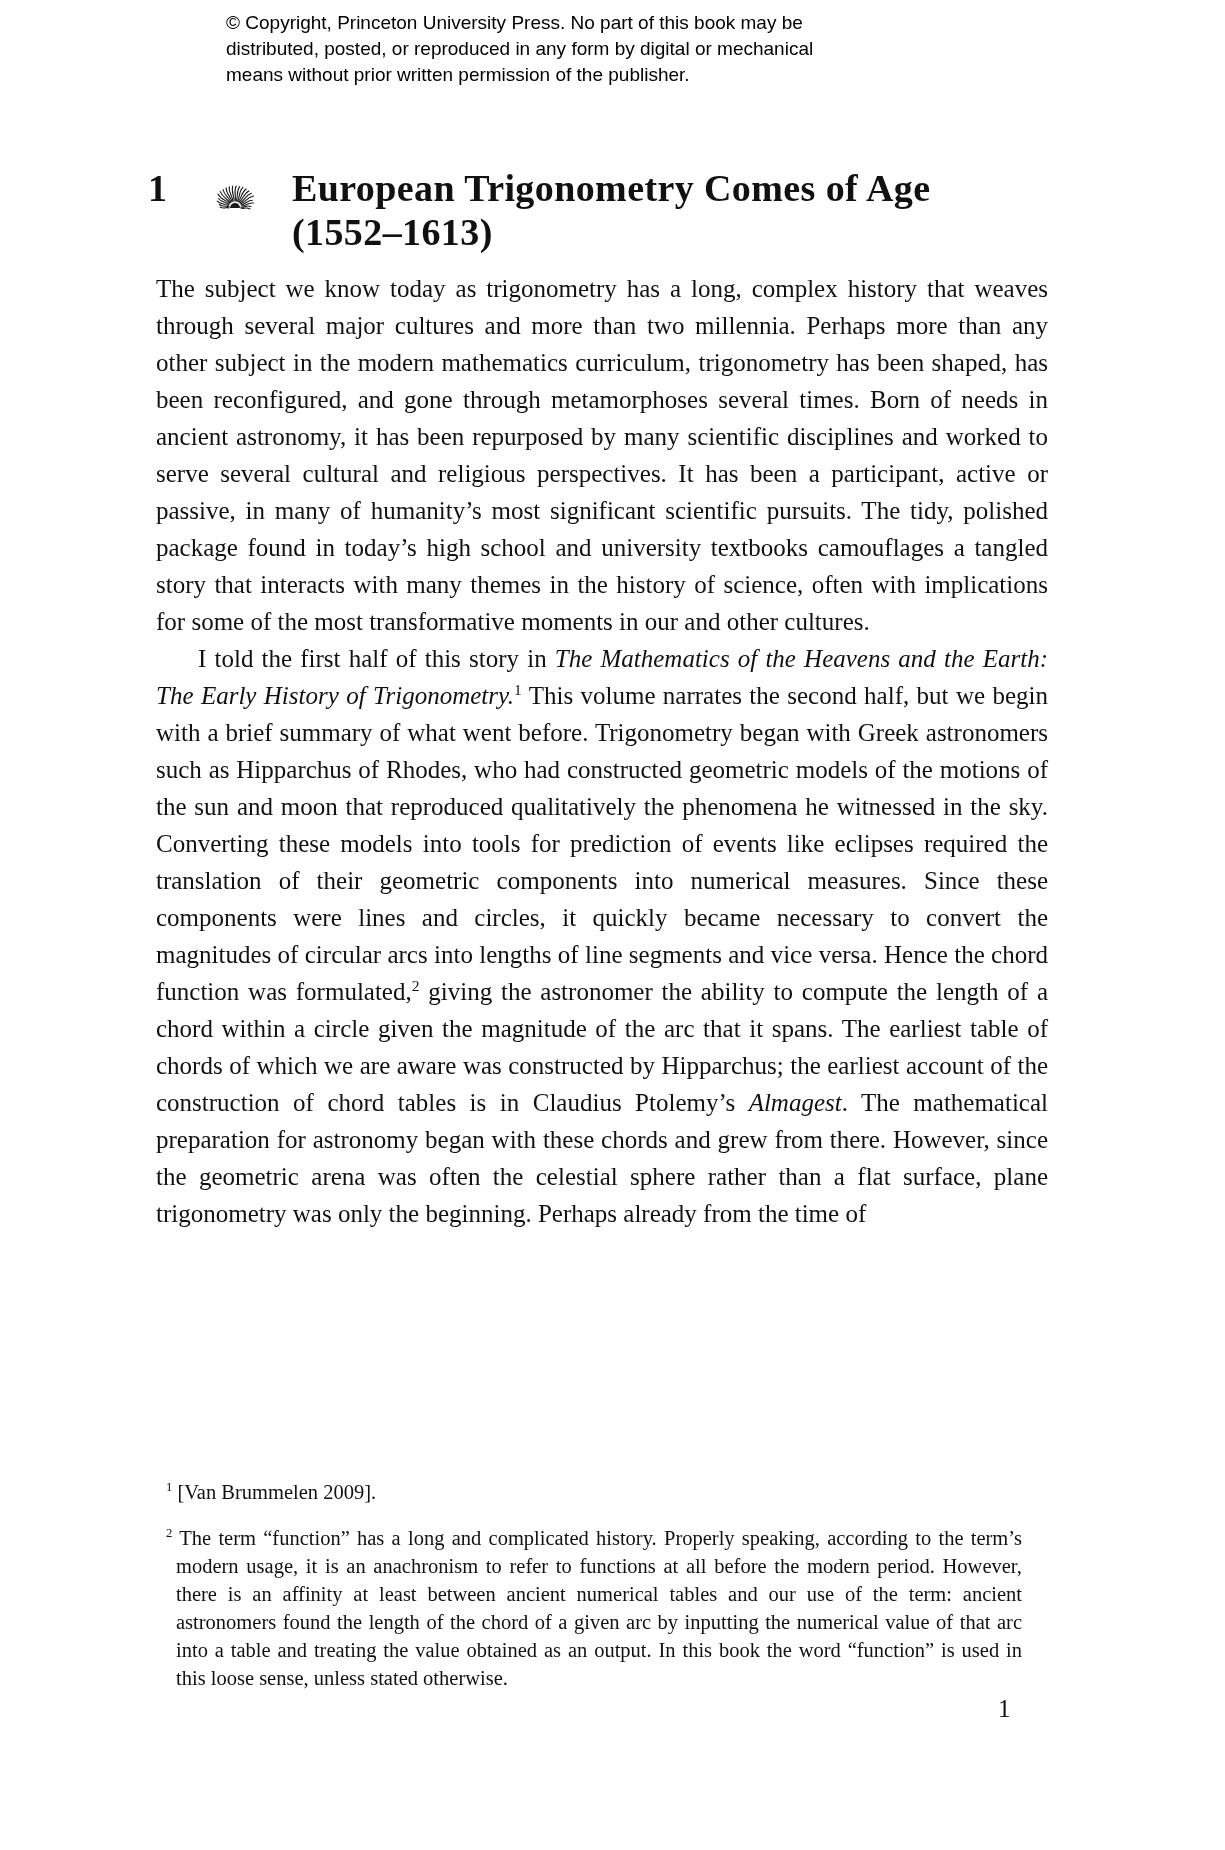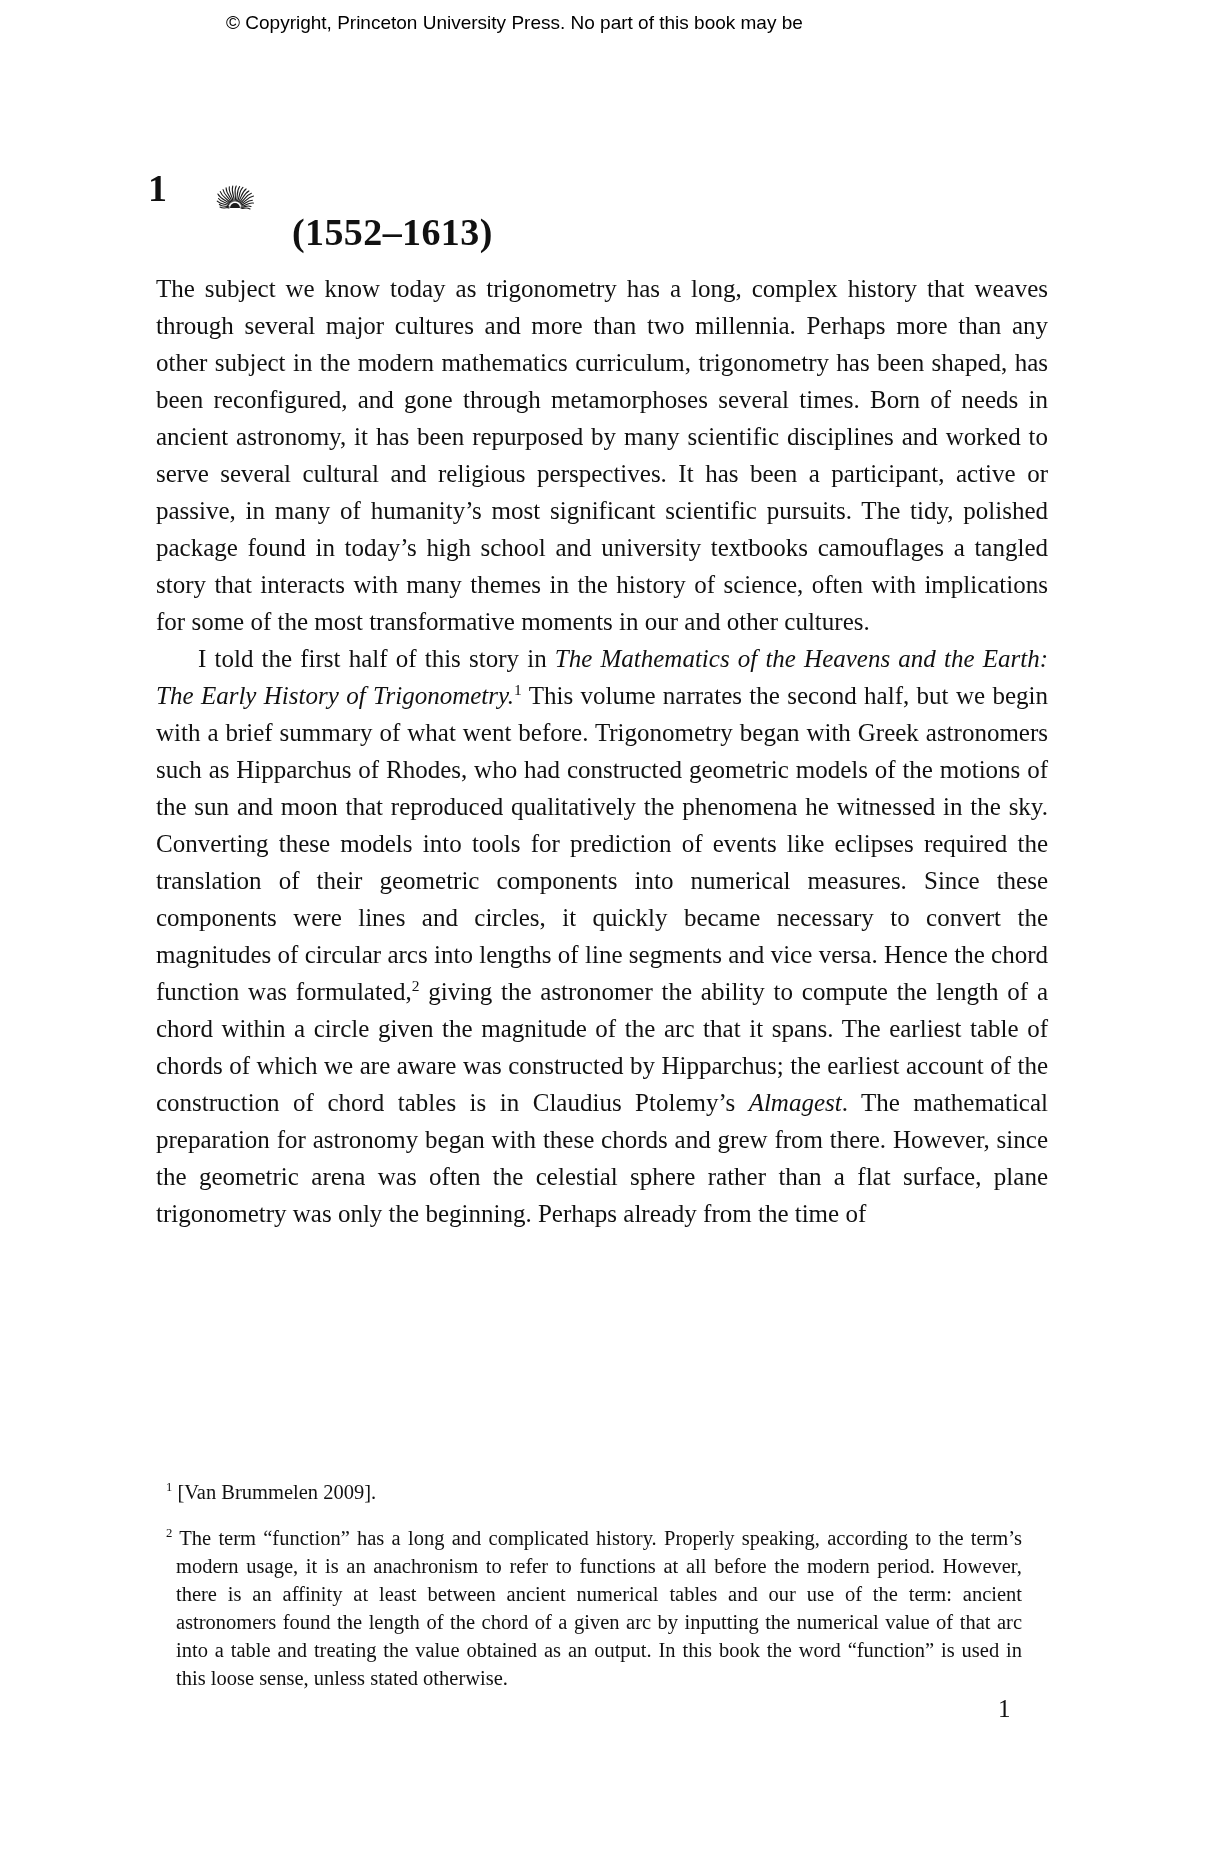--- a/index.html
+++ b/index.html
@@ -79,20 +79,22 @@
     color: #000000;
   }
 </style>
 </head>
 <body>
 
 <div class="page">
 
   <div class="copyright sans">
     <div>© Copyright, Princeton University Press. No part of this book may be</div>
+    <div>distributed, posted, or reproduced in any form by digital or mechanical</div>
+    <div>means without prior written permission of the publisher.</div>
   </div>
 
   <div class="chapter serif">
     <div class="ch-num">1</div>
     <span class="ornament">
       <svg width="60" height="42" viewBox="0 0 60 42" xmlns="http://www.w3.org/2000/svg">
         <g transform="translate(30,37)" stroke="#1a1a1a" stroke-width="1.1" fill="none" stroke-linecap="round">
           <path d="M0,-7 C1.8,-11 -1.8,-16 1.2,-22" transform="rotate(0)"></path>
           <path d="M0,-7 C1.8,-11 -1.8,-16 1.2,-22" transform="rotate(-9)"></path>
           <path d="M0,-7 C1.8,-11 -1.8,-16 1.2,-22" transform="rotate(9)"></path>
@@ -112,21 +114,21 @@
           <path d="M0,-7 C1.6,-10 -1.6,-14 1.0,-19" transform="rotate(72)"></path>
           <path d="M0,-6 C1.4,-9 -1.4,-12 1.0,-16" transform="rotate(-81)"></path>
           <path d="M0,-6 C1.4,-9 -1.4,-12 1.0,-16" transform="rotate(81)"></path>
           <path d="M0,-6 C1.4,-8 -1.4,-11 1.0,-15" transform="rotate(-90)"></path>
           <path d="M0,-6 C1.4,-8 -1.4,-11 1.0,-15" transform="rotate(90)"></path>
           <path d="M-5,0 A5,5 0 0 1 5,0 Z" fill="#1a1a1a" stroke="none"></path>
         </g>
       </svg>
     </span>
     <div class="ch-title">
-      <br>
+      <span>European Trigonometry Comes of Age</span><br>
       <span>(1552–1613)</span>
     </div>
   </div>
 
   <div class="bodytext serif">
     <p>The subject we know today as trigonometry has a long, complex history that weaves through several major cultures and more than two millennia. Perhaps more than any other subject in the modern mathematics curriculum, trigonometry has been shaped, has been reconfigured, and gone through metamorphoses several times. Born of needs in ancient astronomy, it has been repurposed by many scientific disciplines and worked to serve several cultural and religious perspectives. It has been a participant, active or passive, in many of humanity’s most significant scientific pursuits. The tidy, polished package found in today’s high school and university textbooks camouflages a tangled story that interacts with many themes in the history of science, often with implications for some of the most transformative moments in our and other cultures.</p>
     <p class="indented"><span>I told the first half of this story in </span><span class="it">The Mathematics of the Heavens and the Earth: The Early History of Trigonometry.</span><sup class="fnmark">1</sup><span> This volume narrates the second half, but we begin with a brief summary of what went before. Trigonometry began with Greek astronomers such as Hipparchus of Rhodes, who had constructed geometric models of the motions of the sun and moon that reproduced qualitatively the phenomena he witnessed in the sky. Converting these models into tools for prediction of events like eclipses required the translation of their geometric components into numerical measures. Since these components were lines and circles, it quickly became necessary to convert the magnitudes of circular arcs into lengths of line segments and vice versa. Hence the chord function was formulated,</span><sup class="fnmark">2</sup><span> giving the astronomer the ability to compute the length of a chord within a circle given the magnitude of the arc that it spans. The earliest table of chords of which we are aware was constructed by Hipparchus; the earliest account of the construction of chord tables is in Claudius Ptolemy’s </span><span class="it">Almagest</span><span>. The mathematical preparation for astronomy began with these chords and grew from there. However, since the geometric arena was often the celestial sphere rather than a flat surface, plane trigonometry was only the beginning. Perhaps already from the time of</span></p>
   </div>
 
   <div class="footnotes serif">

